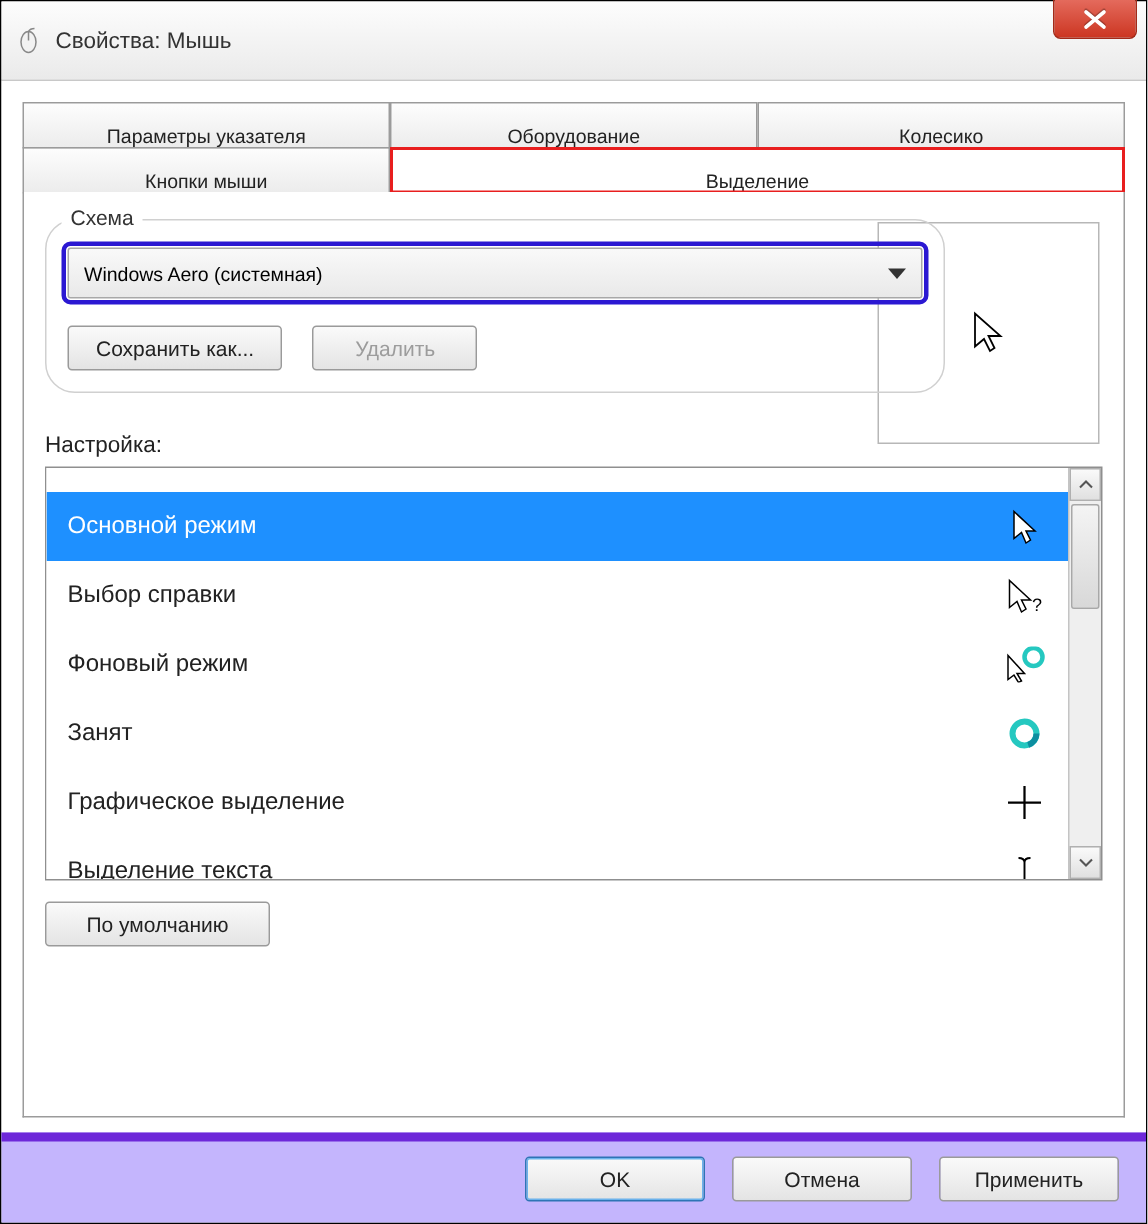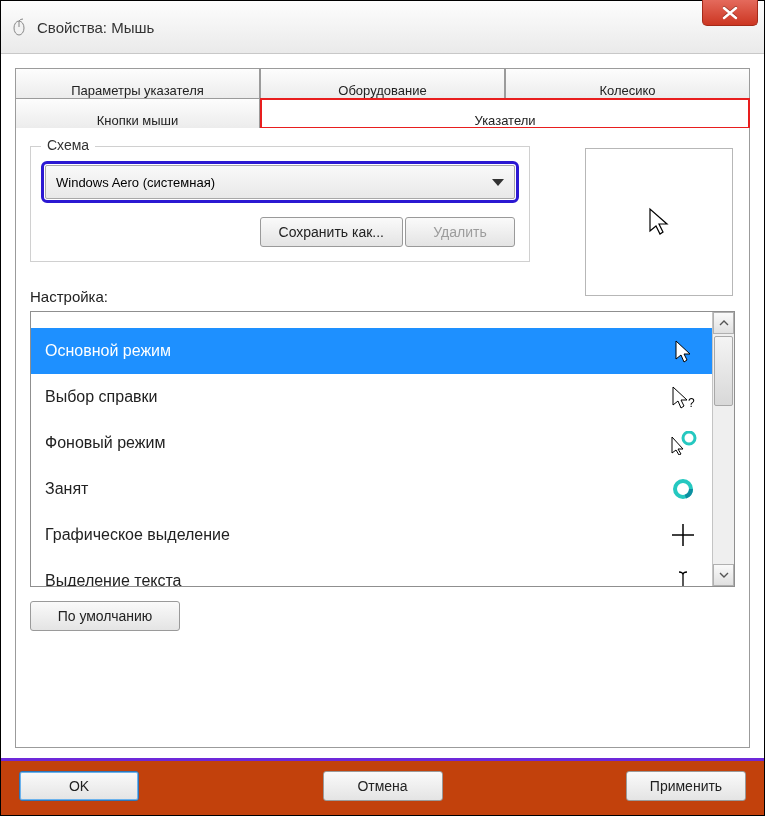--- a/index.html
+++ b/index.html
@@ -121,22 +121,22 @@
   }
   .dropdown.hlblue { outline: 3px solid #2b18d2; outline-offset: 1px; }
   .dropdown .caret {
     width: 0; height: 0;
     border-left: 6px solid transparent;
     border-right: 6px solid transparent;
     border-top: 7px solid #333;
   }
   .scheme-btns {
     display: flex;
-    justify-content: flex-end;
-    gap: 2px;
+    justify-content: flex-start;
+    gap: 20px;
     margin-top: 18px;
   }
   .btn {
     min-width: 110px;
     height: 30px;
     padding: 0 18px;
     background: linear-gradient(#fafafa,#e4e4e4);
     border: 1px solid #9a9a9a;
     border-radius: 3px;
     cursor: pointer;
@@ -233,24 +233,24 @@
     width: 16px; height: 16px;
     border: 1px solid #7a7a7a;
     background: #fff;
     display:inline-flex;align-items:center;justify-content:center;
     cursor:pointer;
   }
 
   .dialog-btns {
     padding: 10px 18px 14px;
     display: flex;
-    justify-content: space-between;
+    justify-content: flex-end;
     gap: 18px;
-    background: #c2410c;
-    border-top: 3px solid #6d28d9;
+    background: #c4b5fd;
+    border-top: 6px solid #6d28d9;
   }
   .btn.primary {
     border: 1px solid #2f74b5;
     box-shadow: 0 0 0 1px #6bb2ec inset;
   }
 </style>
 </head>
 <body>
 
 <div class="window">
@@ -280,33 +280,33 @@
       <div class="tab">
           <span>Оборудование</span>
         </div>
       <div class="tab">
           <span>Колесико</span>
         </div>
       <div class="tab wide2 row2" style="grid-column: 1 / span 1;">
           <span style="width:100%;text-align:center">Кнопки мыши</span>
         </div>
       <div class="tab active hlred row2" style="grid-column: 2 / span 2;">
-          <span>Указатели</span>
+          <span>Выделение</span>
         </div>
     </div>
 
     <div class="panel">
 
       <div class="preview-box">
         <svg width="24" height="30" viewBox="0 0 24 30">
           <path d="M3 2 L3 24 L9 19 L13 27 L16 25 L12 17 L20 17 Z" fill="#fff" stroke="#000" stroke-width="1.2"></path>
         </svg>
       </div>
 
-      <div class="fieldset" style="width: 500px;">
+      <div class="fieldset" style="width: 600px; border-radius: 20px;">
         <div class="legend">Схема</div>
         <div class="scheme-row">
           <div class="dropdown hlblue">
             <span>Windows Aero (системная)</span>
             <span class="caret"></span>
           </div>
         </div>
         <div class="scheme-btns">
           <button class="btn"><span>Сохранить как...</span></button>
           <button class="btn disabled" disabled=""><span>Удалить</span></button>

